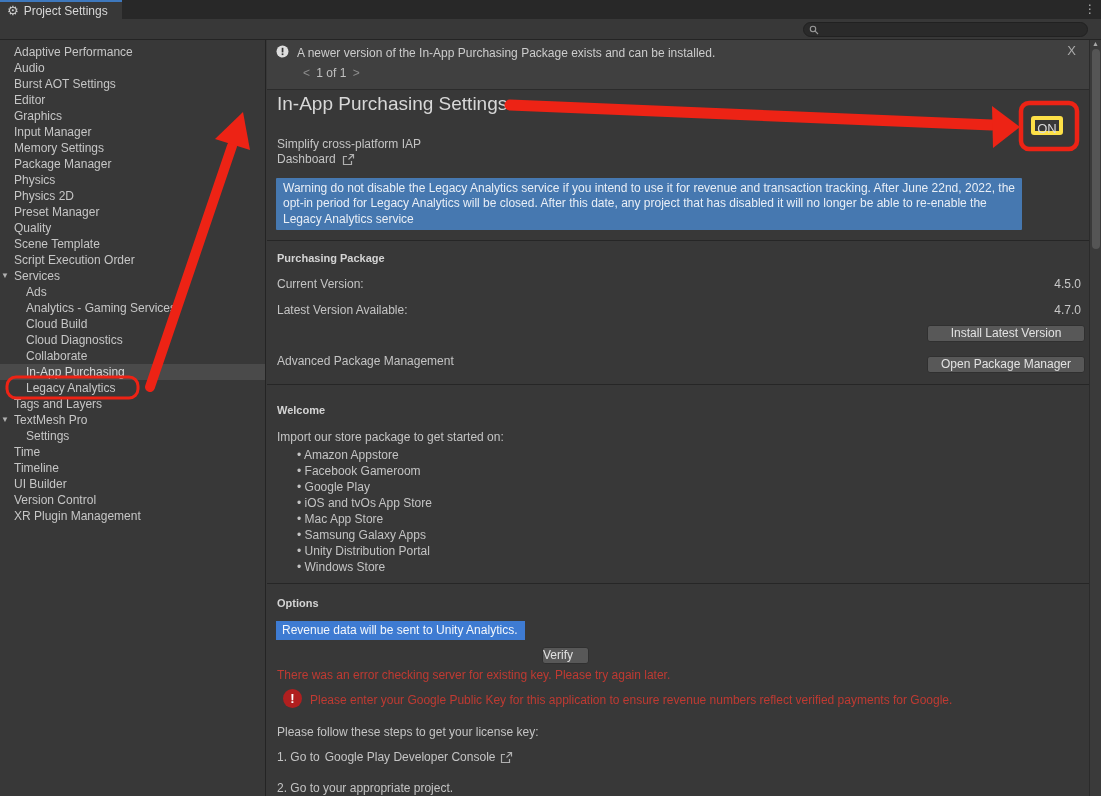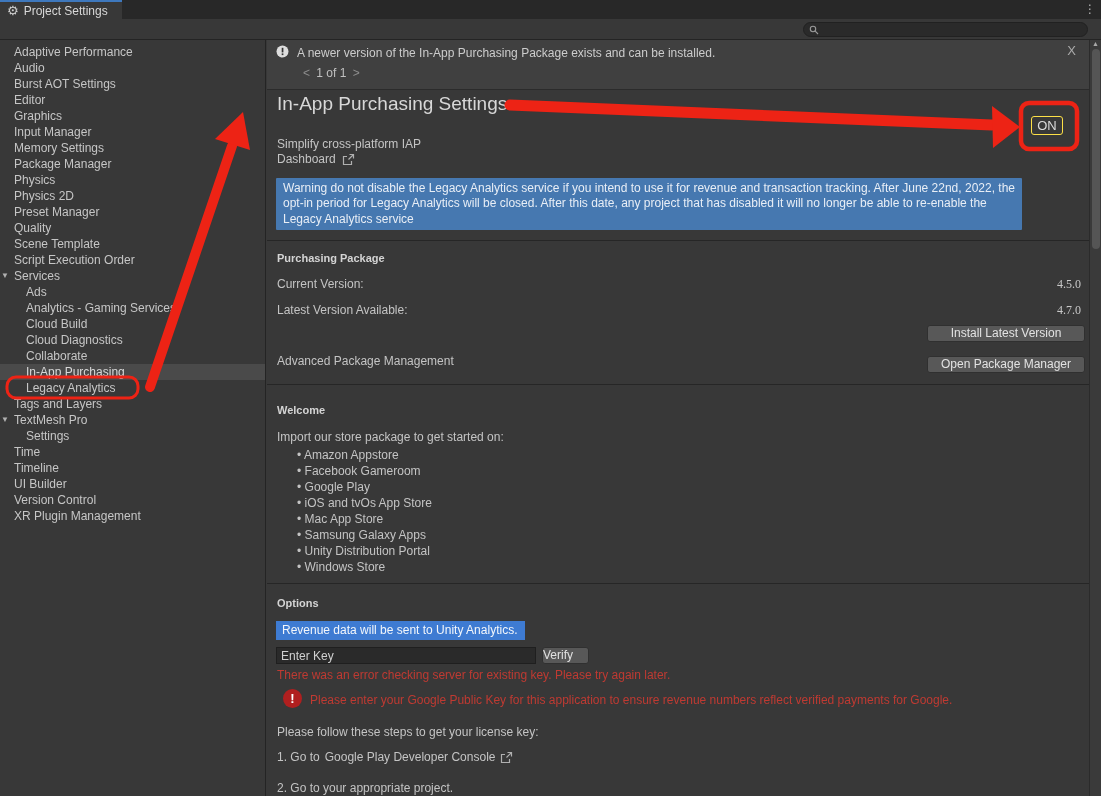--- a/index.html
+++ b/index.html
@@ -29,28 +29,28 @@
   .notif { position:absolute; left:0; top:0; width:822px; height:50px; background:#404040; border-bottom:1px solid #2b2b2b; }
   .notif-line { position:absolute; left:8px; top:5px; display:flex; align-items:center; gap:7px; color:#cccccc; }
   .pager { position:absolute; left:33px; top:26px; color:#c0c0c0; }
   .pager .pbtn { color:#8d8d8d; padding:0 3px; }
   .nclose { position:absolute; right:13px; top:3px; color:#aaaaaa; font-size:13px; }
 
   .h1 { position:absolute; left:10px; top:53px; font-size:19px; color:#d8d8d8; }
   .subtitle { position:absolute; left:10px; top:89px; color:#c4c4c4;margin-top:8px; }
   .dash { position:absolute; left:10px; top:112px; display:flex; align-items:center; gap:6px; color:#c4c4c4; }
 
-  .onbtn { position:absolute; right:26px; top:76px; width:32px; height:19px; border:1px solid #fde047; border-radius:3px; color:#dadada; font-size:13px; text-align:center; line-height:17px; background:transparent; }
+  .onbtn { position:absolute; right:26px; top:76px; width:32px; height:19px; border:4px solid #fde047; border-radius:3px; color:#dadada; font-size:13px; text-align:center; line-height:17px; background:transparent; }
 
   .warnbox { position:absolute; left:9px; top:138px; width:746px; background:#4678b0; color:#e8eef6; padding:3px 7px; line-height:1.28; border-radius:1px; }
 
   .divider { position:absolute; left:0; width:822px; height:1px; background:#262626; }
   .h2 { position:absolute; left:10px; font-size:11px; font-weight:bold; color:#d4d4d4; }
   .lbl { position:absolute; left:10px; color:#c4c4c4; }
-  .val { position:absolute; right:8px; color:#c8c8c8;font-family:Liberation Serif, serif; }
+  .val { position:absolute; right:8px; color:#c8c8c8; }
   .ubtn { position:absolute; right:4px; width:158px; height:17px; background:#585858; border:1px solid #303030; border-radius:3px; color:#e2e2e2; font-size:12px; text-align:center; line-height:15px; }
 
   .bullets { position:absolute; left:30px; top:407px; list-style:none; }
   .bullets li { height:16px; line-height:16px; color:#c4c4c4; }
   .bullets li::before { content:"• "; color:#c4c4c4; }
 
   .bluenote { position:absolute; left:9px; top:581px; background:#3e7bd2; color:#f2f6fb; padding:2px 8px 3px 6px; }
   .keyinput { position:absolute; left:9px; top:607px; width:260px; height:17px; background:#2a2a2a; border:1px solid #1f1f1f; color:#d0d0d0; font-family:"Liberation Sans", sans-serif; font-size:12px; padding:0 4px; }
   .vbtn { position:absolute; left:275px; top:607px; width:47px; height:17px; background:#585858; border:1px solid #303030; border-radius:3px; color:#e2e2e2; font-size:12px; line-height:15px; text-align:left; }
   .err1 { position:absolute; left:10px; top:628px; color:#bf3a32; }
@@ -176,21 +176,20 @@
     <li>iOS and tvOs App Store</li>
     <li>Mac App Store</li>
     <li>Samsung Galaxy Apps</li>
     <li>Unity Distribution Portal</li>
     <li>Windows Store</li>
   </ul>
 
   <div class="divider" style="top:543px"></div>
   <div class="h2" style="top:557px">Options</div>
   <div class="bluenote">Revenue data will be sent to Unity Analytics.</div>
-  <input class="keyinput" value="Enter Key" style="">
   <div class="vbtn">Verify</div>
   <div class="err1">There was an error checking server for existing key. Please try again later.</div>
   <div class="erricon">!</div>
   <div class="err2">Please enter your Google Public Key for this application to ensure revenue numbers reflect verified payments for Google.</div>
   <div class="steps">Please follow these steps to get your license key:</div>
   <div class="step1">
     <span>1. Go to</span>
     <span>Google Play Developer Console</span>
     <svg width="13" height="13" viewBox="0 0 13 13">
       <path d="M5 3.5 H1.5 V11.5 H9.5 V8" fill="none" stroke="#b0b0b0" stroke-width="1.2"></path>

